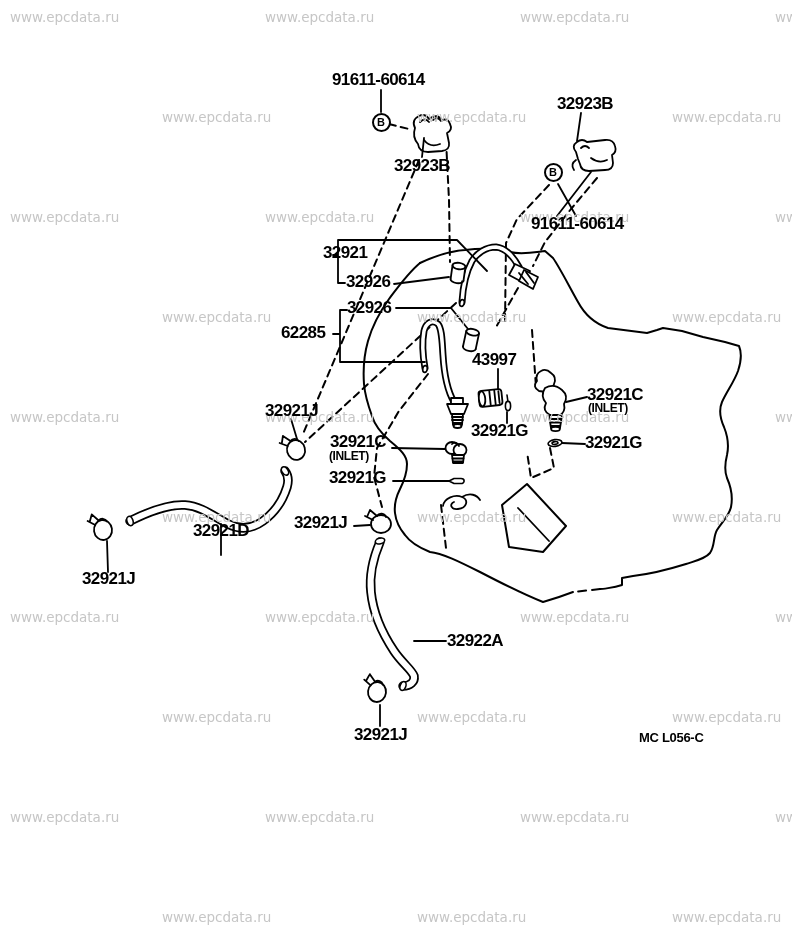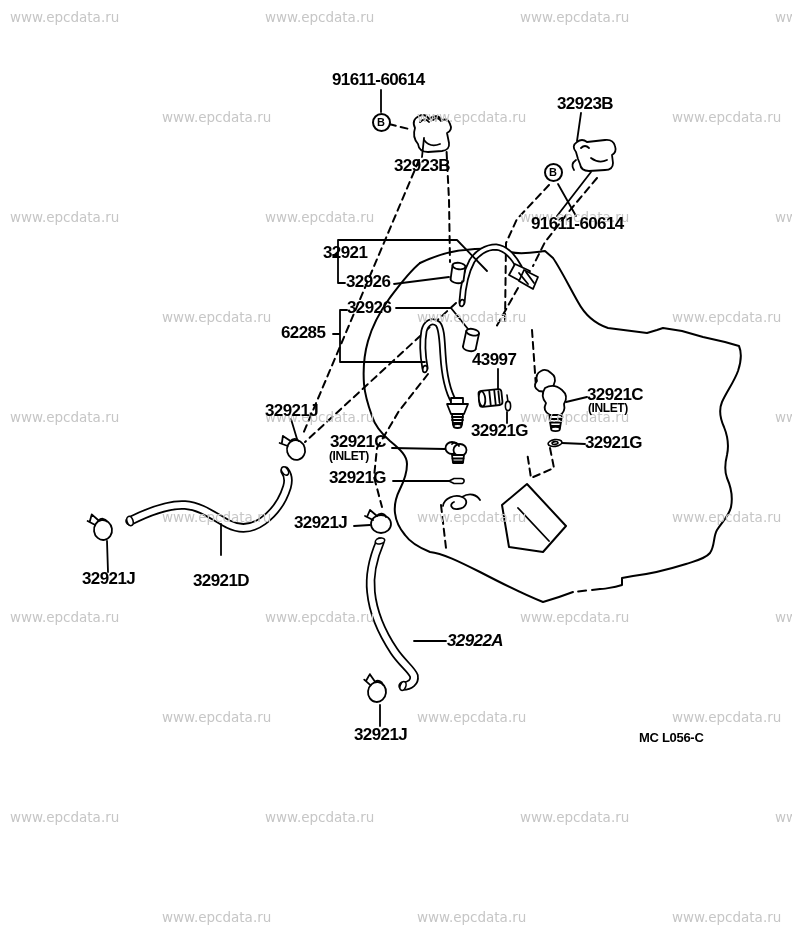--- a/index.html
+++ b/index.html
@@ -258,22 +258,22 @@
       <div class="plabel" style="left: 587px; top: 386px;">32921C</div>
       <div class="plabel small" style="left: 588px; top: 402px;">(INLET)</div>
       <div class="plabel" style="left: 585px; top: 434px;">32921G</div>
       <div class="plabel" style="left: 265px; top: 402px;">32921J</div>
       <div class="plabel" style="left: 330px; top: 433px;">32921C</div>
       <div class="plabel small" style="left: 329px; top: 450px; text-align: center;">(INLET)</div>
       <div class="plabel" style="left: 329px; top: 469px;">32921G</div>
       <div class="plabel" style="left: 471px; top: 422px;">32921G</div>
       <div class="plabel" style="left: 294px; top: 514px;">32921J</div>
       <div class="plabel" style="left: 82px; top: 570px;">32921J</div>
-      <div class="plabel" style="left: 193px; top: 572px;">32921D</div>
-      <div class="plabel" style="left: 447px; top: 632px; font-style: italic;">32922A</div>
+      <div class="plabel" style="left: 193px; top: 522px;">32921D</div>
+      <div class="plabel" style="left: 447px; top: 632px;">32922A</div>
       <div class="plabel" style="left: 354px; top: 726px;">32921J</div>
       <div class="plabel code" style="left: 639px; top: 731px;">MC L056-C</div>
     </div>
 <div id="markers">
       <div class="cmark" style="left: 371.5px; top: 112.5px;">B</div>
       <div class="cmark" style="left: 543.5px; top: 162.5px;">B</div>
     </div>
 
 </div>
 

